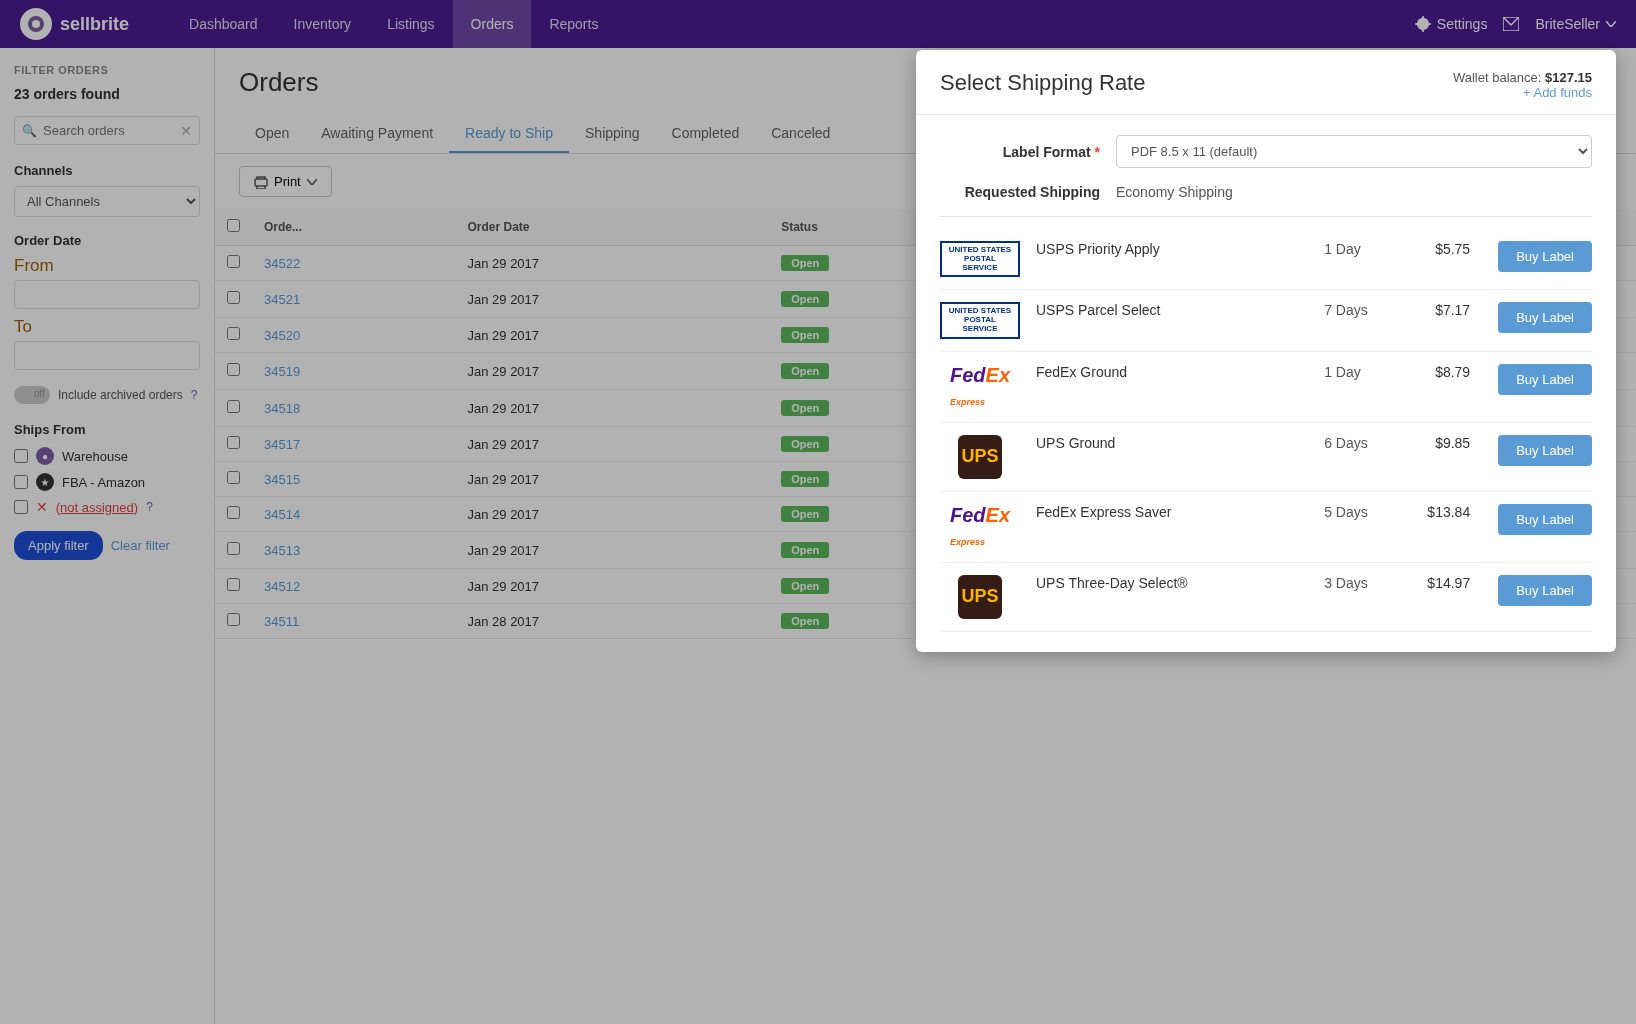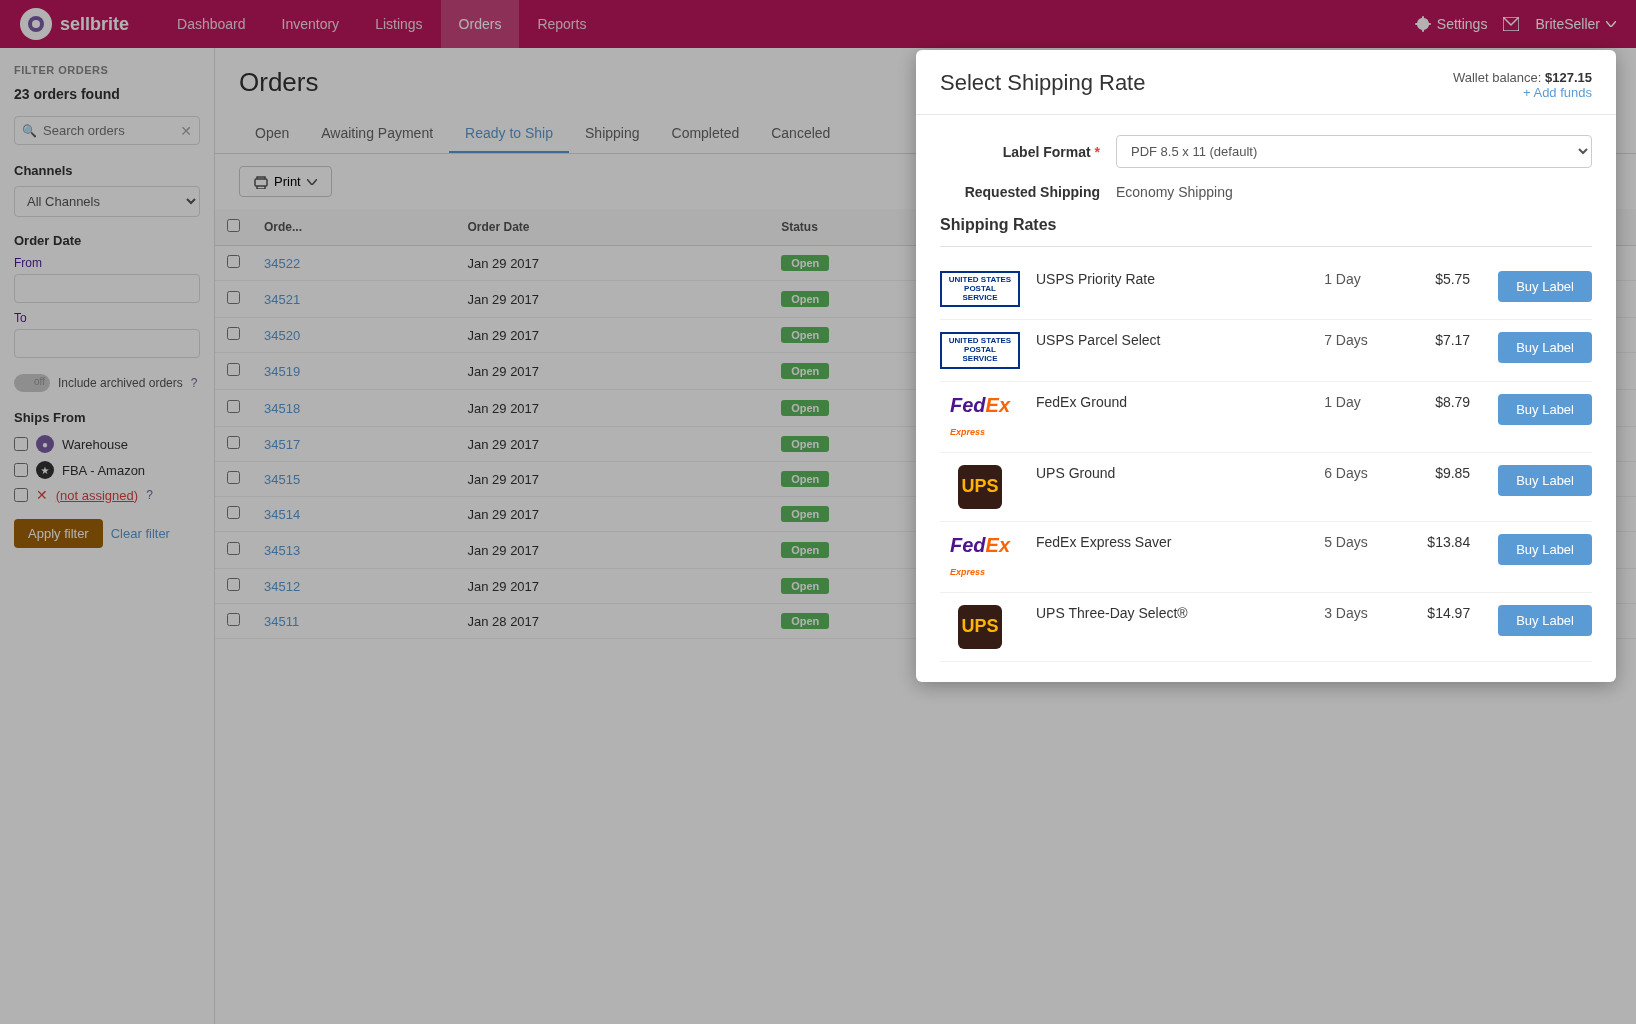--- a/index.html
+++ b/index.html
@@ -1,25 +1,26 @@
 <!DOCTYPE html>
 <html><head>
   <meta charset="utf-8">
   <style>
     * { box-sizing: border-box; margin: 0; padding: 0; }
     body { font-family: -apple-system, BlinkMacSystemFont, 'Segoe UI', sans-serif; font-size: 13px; background: #f5f5f5; }
 
     
     .top-nav {
-      background: #be185d;
+      background: #4c1d95;
       display: flex;
       align-items: center;
       padding: 0 20px;
       height: 48px;
       color: white;
+      gap: 12px;
     }
     .logo {
       display: flex;
       align-items: center;
       margin-right: 30px;
     }
     .logo-icon {
       width: 32px; height: 32px;
       background: white;
       border-radius: 50%;
@@ -81,21 +82,21 @@
       padding: 6px 8px;
       border: 1px solid #ddd;
       border-radius: 4px;
       font-size: 13px;
       color: #555;
       background: white;
       margin-bottom: 16px;
       appearance: auto;
     }
     .date-section { margin-bottom: 16px; }
-    .date-label { font-size: 12px; color: #4c1d95; margin-bottom: 4px; }
+    .date-label { font-size: 17px; color: #a16207; margin-bottom: 4px; }
     .date-input {
       width: 100%;
       padding: 6px 8px;
       border: 1px solid #ddd;
       border-radius: 4px;
       font-size: 13px;
       color: #555;
       background: white;
     }
     .toggle-row {
@@ -111,21 +112,21 @@
     .ships-from-title { font-size: 13px; font-weight: 600; color: #333; margin-bottom: 10px; }
     .ships-from-item { display: flex; align-items: center; gap: 8px; margin-bottom: 8px; }
     .ships-from-item input[type=checkbox] { width: 14px; height: 14px; }
     .ships-from-icon { width: 18px; height: 18px; border-radius: 50%; display: flex; align-items: center; justify-content: center; font-size: 10px; }
     .warehouse-icon { background: #7b5ea7; color: white; }
     .fba-icon { background: #333; color: white; }
     .ships-from-label { font-size: 13px; color: #333; }
     .not-assigned { color: #d44; text-decoration: underline; }
     .filter-buttons { display: flex; gap: 8px; margin-top: 16px; }
     .apply-btn {
-      background: #a16207; color: white; border: none; border-radius: 4px;
+      background: #1d4ed8; color: white; border: none; border-radius: 13px;
       padding: 7px 14px; font-size: 13px; cursor: pointer; white-space: nowrap;
     }
     .clear-btn {
       background: none; color: #5b9bd5; border: none; font-size: 13px; cursor: pointer; padding: 7px 0;
     }
 
     
     .main-content { flex: 1; overflow-y: auto; background: white; }
     .content-header {
       display: flex; align-items: center; justify-content: space-between;
@@ -505,29 +506,28 @@
         </div>
         <select class="format-select">
           <option>PDF 8.5 x 11 (default)</option>
         </select>
       </div>
       <div class="form-row">
         <div class="form-label">Requested Shipping</div>
         <div class="form-value">Economy Shipping</div>
       </div>
 
-      <div class="shipping-rates-title">Shipping Rates</div>
       <hr class="divider">
 
       <div id="rates-container">
           <div class="rate-row">
     <div class="carrier-logo">
               <div style="border:2px solid #003087;padding:3px 6px;font-size:8px;font-weight:bold;color:#003087;text-align:center;line-height:1.1;">UNITED STATES<br>POSTAL SERVICE</div>
             </div>
-    <div class="rate-name">USPS Priority Rate</div>
+    <div class="rate-name">USPS Priority Apply</div>
     <div class="rate-days">1 Day</div>
     <div class="rate-price">$5.75</div>
     <button class="buy-btn">Buy Label</button>
   </div>
           <div class="rate-row">
     <div class="carrier-logo">
               <div style="border:2px solid #003087;padding:3px 6px;font-size:8px;font-weight:bold;color:#003087;text-align:center;line-height:1.1;">UNITED STATES<br>POSTAL SERVICE</div>
             </div>
     <div class="rate-name">USPS Parcel Select</div>
     <div class="rate-days">7 Days</div>

